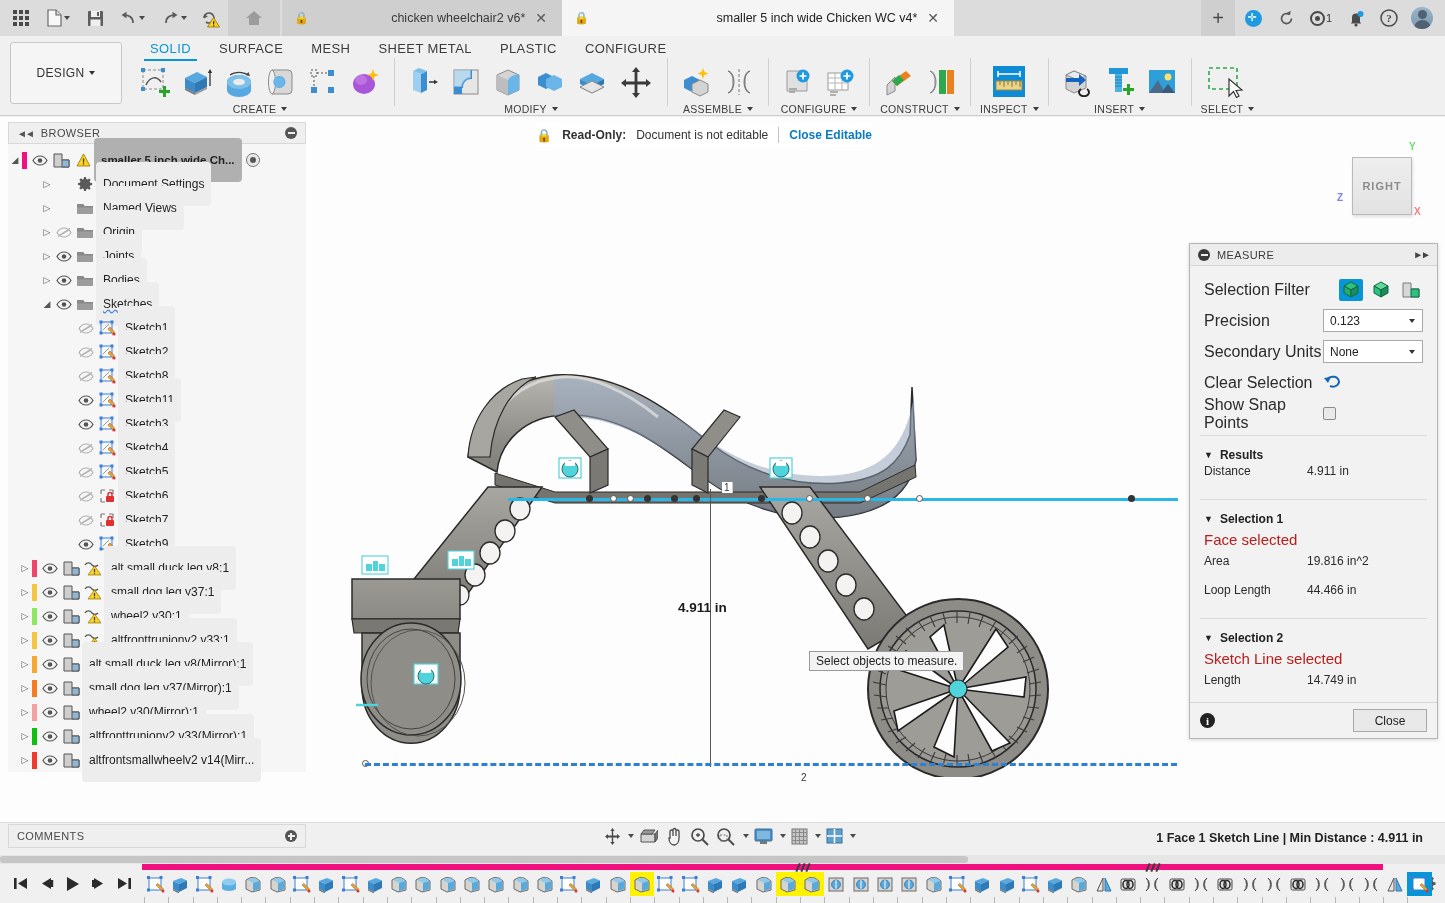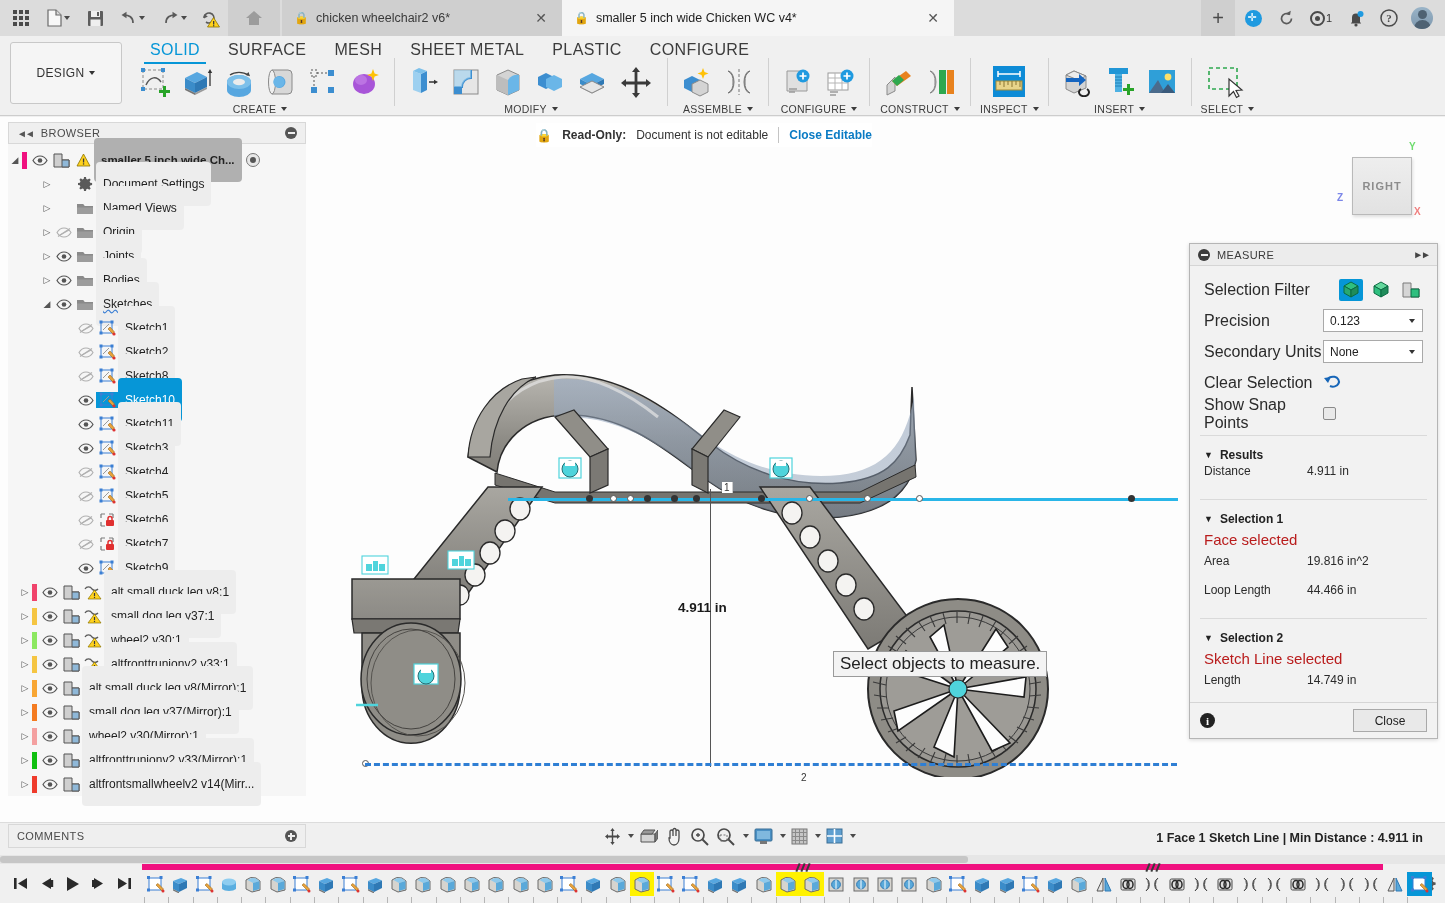--- a/index.html
+++ b/index.html
@@ -31,21 +31,21 @@
     width: 52px; height: 36px; background: #cfcfcf;
     display: flex; align-items: center; justify-content: center;
   }
   .doc-tab {
     height: 36px; display: flex; align-items: center; gap: 7px;
     padding: 0 12px; font-size: 12.5px; color: #333; position: relative;
     min-width: 280px; justify-content: center;
   }
   .doc-tab.inactive { background: #cfcfcf; color: #3a3a3a; }
   .doc-tab.active { background: #f5f5f5; color: #222; }
-  .doc-tab .tab-title { flex: 1; text-align: left; white-space: nowrap; }
+  .doc-tab .tab-title { flex: 1; text-align: right; white-space: nowrap; }
   .tab-x { font-size: 14px; color: #555; line-height: 1; cursor: pointer; padding: 0 3px; }
   .lock-g { font-size: 12px; }
   .tb-right { margin-left: auto; display: flex; align-items: center; height: 36px; padding-right: 8px; gap: 3px; }
   .plus-tab { width: 34px; height: 36px; background:#cfcfcf; display:flex; align-items:center; justify-content:center; font-size: 20px; color:#4a4a4a; font-weight: 300;}
   .rb { width: 30px; height: 30px; display: flex; align-items: center; justify-content: center; position: relative; }
   .blue-circ { width: 17px; height: 17px; border-radius: 50%; background: #1f9ae0; position: relative; }
   .blue-circ::before { content: "✛"; position: absolute; color: #fff; font-size: 11px; left: 3px; top: 1px; }
   .clock-ic { width: 15px; height: 15px; border-radius: 50%; border: 2px solid #4a4a4a; position: relative; }
   .clock-ic::after { content:""; position:absolute; width:5px; height:5px; background:#4a4a4a; border-radius:50%; left:3px; top:3px;}
   .badge-num { font-size: 11px; color: #333; margin-left: 1px; }
@@ -60,21 +60,21 @@
   }
   .ws-box {
     position: absolute; left: 10px; top: 6px; width: 112px; height: 62px;
     border: 1px solid #c8c8c8; border-radius: 3px; background: #f5f5f5;
     display: flex; align-items: center; justify-content: center;
     font-size: 12px; color: #333; letter-spacing: .3px;
   }
   .ws-box .caret { border-top-color:#333; margin-left: 5px; }
   .ribbon-tabs { position: absolute; left: 136px; top: 2px; display: flex; gap: 0; }
   .rtab {
-    font-size: 16px; color: #3c3c3c; padding: 3px 14px 5px; letter-spacing: .4px;
+    font-size: 13px; color: #3c3c3c; padding: 3px 14px 5px; letter-spacing: .4px;
     position: relative; white-space: nowrap; cursor: pointer;
   }
   .rtab.active { color: #0696d7; }
   .rtab.active::after {
     content: ""; position: absolute; left: 8px; right: 8px; bottom: 0; height: 2.5px; background: #0696d7;
   }
   .panels { position: absolute; left: 130px; top: 22px; display: flex; align-items: flex-start; height: 58px; }
   .panel { display: flex; flex-direction: column; align-items: center; padding: 0 5px; position: relative; }
   .panel-row { display: flex; align-items: flex-end; gap: 2px; height: 44px; }
   .panel-label { font-size: 10.5px; color: #3c3c3c; letter-spacing: .3px; display: flex; align-items: center; gap: 3px; margin-top: 1px; }
@@ -106,23 +106,23 @@
     display: flex; align-items: center; justify-content: center;
     font-size: 11px; letter-spacing: 1px; color: #8c8c8c; font-weight: bold;
     box-shadow: 1px 2px 3px rgba(0,0,0,.12);
   }
   .ax { position: absolute; font-size: 10px; font-weight: bold; }
   .ax.y { color: #6ddc6d; left: 86px; top: 4px; }
   .ax.z { color: #7b86e8; left: 14px; top: 55px; }
   .ax.x { color: #f08080; left: 91px; top: 69px; }
 
   .tooltip-measure {
-    position: absolute; left: 833px; top: 534px;
+    position: absolute; left: 809px; top: 534px;
     background: #f3f3f3; border: 1px solid #9a9a9a; padding: 2px 6px;
-    font-size: 17px; color: #222; white-space: nowrap;
+    font-size: 12px; color: #222; white-space: nowrap;
   }
   .dim-text { position: absolute; left: 678px; top: 483px; font-size: 13.5px; font-weight: bold; color: #1a1a1a; }
   .dim-line { position: absolute; left: 710px; top: 372px; width: 1px; height: 278px; background: #555; }
   .cyan-line { position: absolute; left: 508px; top: 381px; width: 670px; height: 2.5px; background: #29b6e8; }
   .dash-line { position: absolute; left: 365px; top: 646px; width: 812px; height: 0; border-top: 3px dashed #2f7fd4; }
   .lbl-1 { position:absolute; left: 722px; top: 365px; font-size: 10px; color:#333; background:#fff; padding: 0 2px 0 2px; border-right:1px solid #ccc;}
   .lbl-2 { position:absolute; left: 801px; top: 655px; font-size: 10px; color:#333;}
   .endpt { position:absolute; width:7px;height:7px;border-radius:50%; }
   .endpt.filled { background:#333; }
   .endpt.hollow { background:#fff; border:1.5px solid #555; }
@@ -984,41 +984,41 @@
                 <rect x="0.5" y="0.5" width="3" height="3" fill="#3b7fd4"></rect>
                 <rect x="11.5" y="0.5" width="3" height="3" fill="#3b7fd4"></rect>
                 <rect x="0.5" y="11.5" width="3" height="3" fill="#3b7fd4"></rect>
                 <path d="M4 10 L10 4" stroke="#9a9a9a" stroke-width="1"></path>
                 <path d="M9 9 L14 14 L15.5 12 L11 7Z" fill="#e8a33d" stroke="#a06a18" stroke-width=".6"></path>
                 <circle cx="15" cy="14" r="1.6" fill="#d33"></circle>
               </svg>
             </span>
             <span class="nlabel">Sketch8</span>
           </div>
-          <div class="node selected">
+          <div class="node">
             <span style="width:54px;flex:none"></span>
             <span class="twisty"></span>
             <span class="eye">
               <svg width="16" height="11" viewBox="0 0 16 11">
                 <path d="M1 5.5C3 2 5.5 1 8 1s5 1 7 4.5C13 9 10.5 10 8 10S3 9 1 5.5Z" fill="none" stroke="#555" stroke-width="1.2"></path>
                 <circle cx="8" cy="5.5" r="2.3" fill="#555"></circle>
               </svg>
             </span>
             <span class="nicon">
               <svg width="17" height="16" viewBox="0 0 17 16">
                 <rect x="2" y="2" width="11" height="11" fill="none" stroke="#3b7fd4" stroke-width="1"></rect>
                 <rect x="0.5" y="0.5" width="3" height="3" fill="#3b7fd4"></rect>
                 <rect x="11.5" y="0.5" width="3" height="3" fill="#3b7fd4"></rect>
                 <rect x="0.5" y="11.5" width="3" height="3" fill="#3b7fd4"></rect>
                 <path d="M4 10 L10 4" stroke="#9a9a9a" stroke-width="1"></path>
                 <path d="M9 9 L14 14 L15.5 12 L11 7Z" fill="#e8a33d" stroke="#a06a18" stroke-width=".6"></path>
                 <circle cx="15" cy="14" r="1.6" fill="#d33"></circle>
               </svg>
             </span>
-            <span class="nlabel">Sketch10</span>
+            <span class="nlabel">Sketch11</span>
           </div>
           <div class="node">
             <span style="width:54px;flex:none"></span>
             <span class="twisty"></span>
             <span class="eye">
               <svg width="16" height="11" viewBox="0 0 16 11">
                 <path d="M1 5.5C3 2 5.5 1 8 1s5 1 7 4.5C13 9 10.5 10 8 10S3 9 1 5.5Z" fill="none" stroke="#555" stroke-width="1.2"></path>
                 <circle cx="8" cy="5.5" r="2.3" fill="#555"></circle>
               </svg>
             </span>
@@ -1026,43 +1026,44 @@
               <svg width="17" height="16" viewBox="0 0 17 16">
                 <rect x="2" y="2" width="11" height="11" fill="none" stroke="#3b7fd4" stroke-width="1"></rect>
                 <rect x="0.5" y="0.5" width="3" height="3" fill="#3b7fd4"></rect>
                 <rect x="11.5" y="0.5" width="3" height="3" fill="#3b7fd4"></rect>
                 <rect x="0.5" y="11.5" width="3" height="3" fill="#3b7fd4"></rect>
                 <path d="M4 10 L10 4" stroke="#9a9a9a" stroke-width="1"></path>
                 <path d="M9 9 L14 14 L15.5 12 L11 7Z" fill="#e8a33d" stroke="#a06a18" stroke-width=".6"></path>
                 <circle cx="15" cy="14" r="1.6" fill="#d33"></circle>
               </svg>
             </span>
-            <span class="nlabel">Sketch11</span>
+            <span class="nlabel">Sketch3</span>
           </div>
           <div class="node">
             <span style="width:54px;flex:none"></span>
             <span class="twisty"></span>
             <span class="eye">
               <svg width="16" height="11" viewBox="0 0 16 11">
-                <path d="M1 5.5C3 2 5.5 1 8 1s5 1 7 4.5C13 9 10.5 10 8 10S3 9 1 5.5Z" fill="none" stroke="#555" stroke-width="1.2"></path>
-                <circle cx="8" cy="5.5" r="2.3" fill="#555"></circle>
+                <path d="M1 5.5C3 2 5.5 1 8 1s5 1 7 4.5C13 9 10.5 10 8 10S3 9 1 5.5Z" fill="none" stroke="#b0b0b0" stroke-width="1.1"></path>
+                <path d="M2 9.5 L14 1.5" stroke="#b0b0b0" stroke-width="1.1"></path>
+                <path d="M4 8 L13 3" stroke="#b0b0b0" stroke-width="1.1"></path>
               </svg>
             </span>
             <span class="nicon">
               <svg width="17" height="16" viewBox="0 0 17 16">
                 <rect x="2" y="2" width="11" height="11" fill="none" stroke="#3b7fd4" stroke-width="1"></rect>
                 <rect x="0.5" y="0.5" width="3" height="3" fill="#3b7fd4"></rect>
                 <rect x="11.5" y="0.5" width="3" height="3" fill="#3b7fd4"></rect>
                 <rect x="0.5" y="11.5" width="3" height="3" fill="#3b7fd4"></rect>
                 <path d="M4 10 L10 4" stroke="#9a9a9a" stroke-width="1"></path>
                 <path d="M9 9 L14 14 L15.5 12 L11 7Z" fill="#e8a33d" stroke="#a06a18" stroke-width=".6"></path>
                 <circle cx="15" cy="14" r="1.6" fill="#d33"></circle>
               </svg>
             </span>
-            <span class="nlabel">Sketch3</span>
+            <span class="nlabel">Sketch4</span>
           </div>
           <div class="node">
             <span style="width:54px;flex:none"></span>
             <span class="twisty"></span>
             <span class="eye">
               <svg width="16" height="11" viewBox="0 0 16 11">
                 <path d="M1 5.5C3 2 5.5 1 8 1s5 1 7 4.5C13 9 10.5 10 8 10S3 9 1 5.5Z" fill="none" stroke="#b0b0b0" stroke-width="1.1"></path>
                 <path d="M2 9.5 L14 1.5" stroke="#b0b0b0" stroke-width="1.1"></path>
                 <path d="M4 8 L13 3" stroke="#b0b0b0" stroke-width="1.1"></path>
               </svg>
@@ -1071,103 +1072,80 @@
               <svg width="17" height="16" viewBox="0 0 17 16">
                 <rect x="2" y="2" width="11" height="11" fill="none" stroke="#3b7fd4" stroke-width="1"></rect>
                 <rect x="0.5" y="0.5" width="3" height="3" fill="#3b7fd4"></rect>
                 <rect x="11.5" y="0.5" width="3" height="3" fill="#3b7fd4"></rect>
                 <rect x="0.5" y="11.5" width="3" height="3" fill="#3b7fd4"></rect>
                 <path d="M4 10 L10 4" stroke="#9a9a9a" stroke-width="1"></path>
                 <path d="M9 9 L14 14 L15.5 12 L11 7Z" fill="#e8a33d" stroke="#a06a18" stroke-width=".6"></path>
                 <circle cx="15" cy="14" r="1.6" fill="#d33"></circle>
               </svg>
             </span>
-            <span class="nlabel">Sketch4</span>
+            <span class="nlabel">Sketch5</span>
           </div>
           <div class="node">
             <span style="width:54px;flex:none"></span>
             <span class="twisty"></span>
             <span class="eye">
               <svg width="16" height="11" viewBox="0 0 16 11">
                 <path d="M1 5.5C3 2 5.5 1 8 1s5 1 7 4.5C13 9 10.5 10 8 10S3 9 1 5.5Z" fill="none" stroke="#b0b0b0" stroke-width="1.1"></path>
                 <path d="M2 9.5 L14 1.5" stroke="#b0b0b0" stroke-width="1.1"></path>
                 <path d="M4 8 L13 3" stroke="#b0b0b0" stroke-width="1.1"></path>
+              </svg>
+            </span>
+            <span class="nicon">
+              <svg width="17" height="16" viewBox="0 0 17 16">
+                <path d="M2 2 h4 M2 2 v4 M2 14 v-4 M2 14 h4 M14 2 h-4 M14 2 v4" fill="none" stroke="#7a7a7a" stroke-width="1.2"></path>
+                <rect x="7" y="8" width="8" height="6" rx="1" fill="#e03030"></rect>
+                <path d="M9 8 V6.5a2 2 0 0 1 4 0V8" fill="none" stroke="#e03030" stroke-width="1.5"></path>
+              </svg>
+            </span>
+            <span class="nlabel">Sketch6</span>
+          </div>
+          <div class="node">
+            <span style="width:54px;flex:none"></span>
+            <span class="twisty"></span>
+            <span class="eye">
+              <svg width="16" height="11" viewBox="0 0 16 11">
+                <path d="M1 5.5C3 2 5.5 1 8 1s5 1 7 4.5C13 9 10.5 10 8 10S3 9 1 5.5Z" fill="none" stroke="#b0b0b0" stroke-width="1.1"></path>
+                <path d="M2 9.5 L14 1.5" stroke="#b0b0b0" stroke-width="1.1"></path>
+                <path d="M4 8 L13 3" stroke="#b0b0b0" stroke-width="1.1"></path>
+              </svg>
+            </span>
+            <span class="nicon">
+              <svg width="17" height="16" viewBox="0 0 17 16">
+                <path d="M2 2 h4 M2 2 v4 M2 14 v-4 M2 14 h4 M14 2 h-4 M14 2 v4" fill="none" stroke="#7a7a7a" stroke-width="1.2"></path>
+                <rect x="7" y="8" width="8" height="6" rx="1" fill="#e03030"></rect>
+                <path d="M9 8 V6.5a2 2 0 0 1 4 0V8" fill="none" stroke="#e03030" stroke-width="1.5"></path>
+              </svg>
+            </span>
+            <span class="nlabel">Sketch7</span>
+          </div>
+          <div class="node">
+            <span style="width:54px;flex:none"></span>
+            <span class="twisty"></span>
+            <span class="eye">
+              <svg width="16" height="11" viewBox="0 0 16 11">
+                <path d="M1 5.5C3 2 5.5 1 8 1s5 1 7 4.5C13 9 10.5 10 8 10S3 9 1 5.5Z" fill="none" stroke="#555" stroke-width="1.2"></path>
+                <circle cx="8" cy="5.5" r="2.3" fill="#555"></circle>
               </svg>
             </span>
             <span class="nicon">
               <svg width="17" height="16" viewBox="0 0 17 16">
                 <rect x="2" y="2" width="11" height="11" fill="none" stroke="#3b7fd4" stroke-width="1"></rect>
                 <rect x="0.5" y="0.5" width="3" height="3" fill="#3b7fd4"></rect>
                 <rect x="11.5" y="0.5" width="3" height="3" fill="#3b7fd4"></rect>
                 <rect x="0.5" y="11.5" width="3" height="3" fill="#3b7fd4"></rect>
                 <path d="M4 10 L10 4" stroke="#9a9a9a" stroke-width="1"></path>
                 <path d="M9 9 L14 14 L15.5 12 L11 7Z" fill="#e8a33d" stroke="#a06a18" stroke-width=".6"></path>
                 <circle cx="15" cy="14" r="1.6" fill="#d33"></circle>
               </svg>
             </span>
-            <span class="nlabel">Sketch5</span>
-          </div>
-          <div class="node">
-            <span style="width:54px;flex:none"></span>
-            <span class="twisty"></span>
-            <span class="eye">
-              <svg width="16" height="11" viewBox="0 0 16 11">
-                <path d="M1 5.5C3 2 5.5 1 8 1s5 1 7 4.5C13 9 10.5 10 8 10S3 9 1 5.5Z" fill="none" stroke="#b0b0b0" stroke-width="1.1"></path>
-                <path d="M2 9.5 L14 1.5" stroke="#b0b0b0" stroke-width="1.1"></path>
-                <path d="M4 8 L13 3" stroke="#b0b0b0" stroke-width="1.1"></path>
-              </svg>
-            </span>
-            <span class="nicon">
-              <svg width="17" height="16" viewBox="0 0 17 16">
-                <path d="M2 2 h4 M2 2 v4 M2 14 v-4 M2 14 h4 M14 2 h-4 M14 2 v4" fill="none" stroke="#7a7a7a" stroke-width="1.2"></path>
-                <rect x="7" y="8" width="8" height="6" rx="1" fill="#e03030"></rect>
-                <path d="M9 8 V6.5a2 2 0 0 1 4 0V8" fill="none" stroke="#e03030" stroke-width="1.5"></path>
-              </svg>
-            </span>
-            <span class="nlabel">Sketch6</span>
-          </div>
-          <div class="node">
-            <span style="width:54px;flex:none"></span>
-            <span class="twisty"></span>
-            <span class="eye">
-              <svg width="16" height="11" viewBox="0 0 16 11">
-                <path d="M1 5.5C3 2 5.5 1 8 1s5 1 7 4.5C13 9 10.5 10 8 10S3 9 1 5.5Z" fill="none" stroke="#b0b0b0" stroke-width="1.1"></path>
-                <path d="M2 9.5 L14 1.5" stroke="#b0b0b0" stroke-width="1.1"></path>
-                <path d="M4 8 L13 3" stroke="#b0b0b0" stroke-width="1.1"></path>
-              </svg>
-            </span>
-            <span class="nicon">
-              <svg width="17" height="16" viewBox="0 0 17 16">
-                <path d="M2 2 h4 M2 2 v4 M2 14 v-4 M2 14 h4 M14 2 h-4 M14 2 v4" fill="none" stroke="#7a7a7a" stroke-width="1.2"></path>
-                <rect x="7" y="8" width="8" height="6" rx="1" fill="#e03030"></rect>
-                <path d="M9 8 V6.5a2 2 0 0 1 4 0V8" fill="none" stroke="#e03030" stroke-width="1.5"></path>
-              </svg>
-            </span>
-            <span class="nlabel">Sketch7</span>
-          </div>
-          <div class="node">
-            <span style="width:54px;flex:none"></span>
-            <span class="twisty"></span>
-            <span class="eye">
-              <svg width="16" height="11" viewBox="0 0 16 11">
-                <path d="M1 5.5C3 2 5.5 1 8 1s5 1 7 4.5C13 9 10.5 10 8 10S3 9 1 5.5Z" fill="none" stroke="#555" stroke-width="1.2"></path>
-                <circle cx="8" cy="5.5" r="2.3" fill="#555"></circle>
-              </svg>
-            </span>
-            <span class="nicon">
-              <svg width="17" height="16" viewBox="0 0 17 16">
-                <rect x="2" y="2" width="11" height="11" fill="none" stroke="#3b7fd4" stroke-width="1"></rect>
-                <rect x="0.5" y="0.5" width="3" height="3" fill="#3b7fd4"></rect>
-                <rect x="11.5" y="0.5" width="3" height="3" fill="#3b7fd4"></rect>
-                <rect x="0.5" y="11.5" width="3" height="3" fill="#3b7fd4"></rect>
-                <path d="M4 10 L10 4" stroke="#9a9a9a" stroke-width="1"></path>
-                <path d="M9 9 L14 14 L15.5 12 L11 7Z" fill="#e8a33d" stroke="#a06a18" stroke-width=".6"></path>
-                <circle cx="15" cy="14" r="1.6" fill="#d33"></circle>
-              </svg>
-            </span>
             <span class="nlabel">Sketch9</span>
           </div>
           <div class="node">
             <span style="width:10px;flex:none"></span>
             <span class="twisty">▷</span>
             <span class="cbar" style="background:#f0436b"></span>
             <span class="eye">
               <svg width="16" height="11" viewBox="0 0 16 11">
                 <path d="M1 5.5C3 2 5.5 1 8 1s5 1 7 4.5C13 9 10.5 10 8 10S3 9 1 5.5Z" fill="none" stroke="#555" stroke-width="1.2"></path>
                 <circle cx="8" cy="5.5" r="2.3" fill="#555"></circle>

